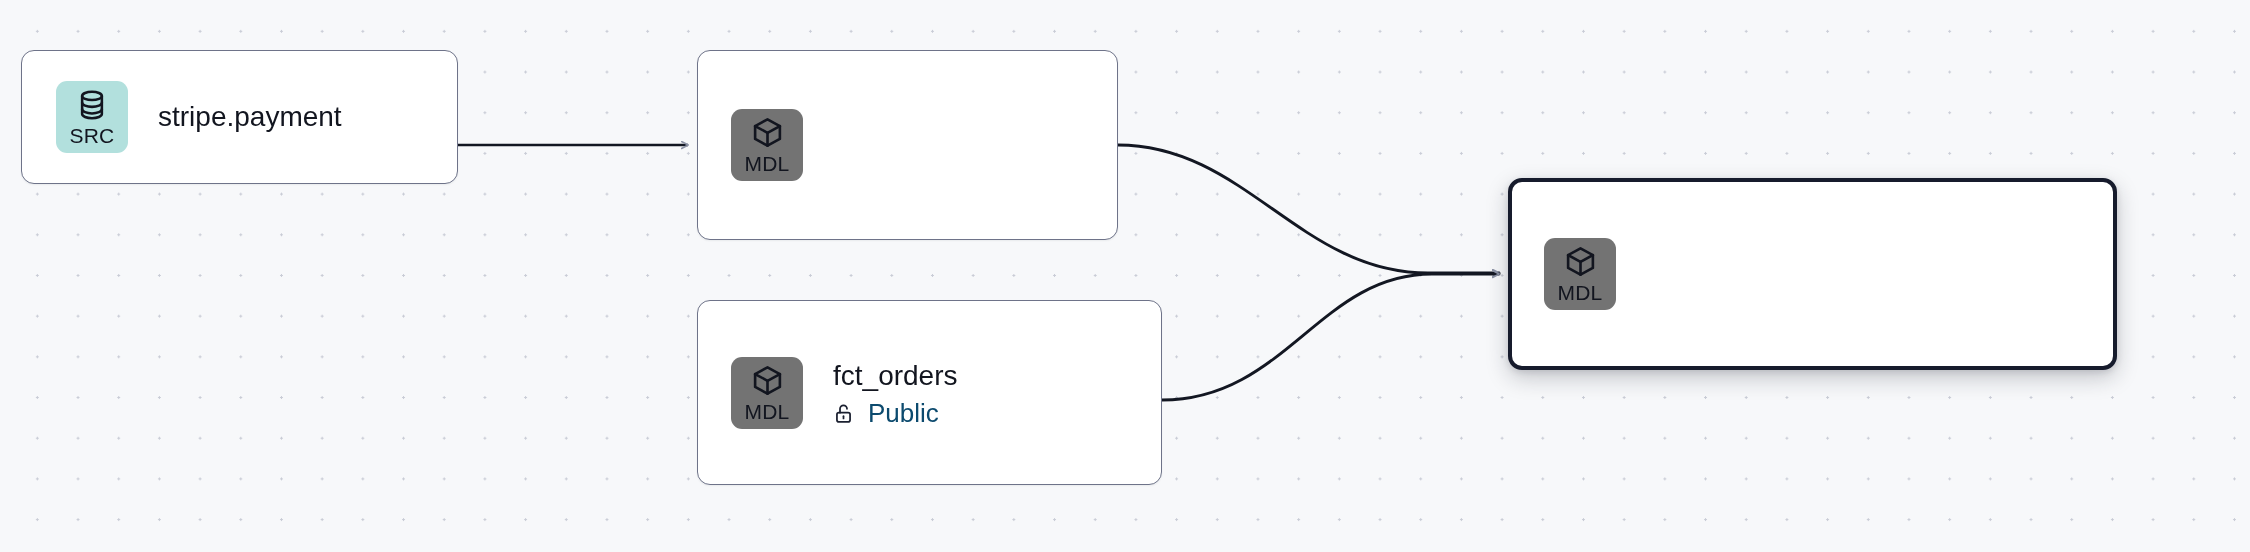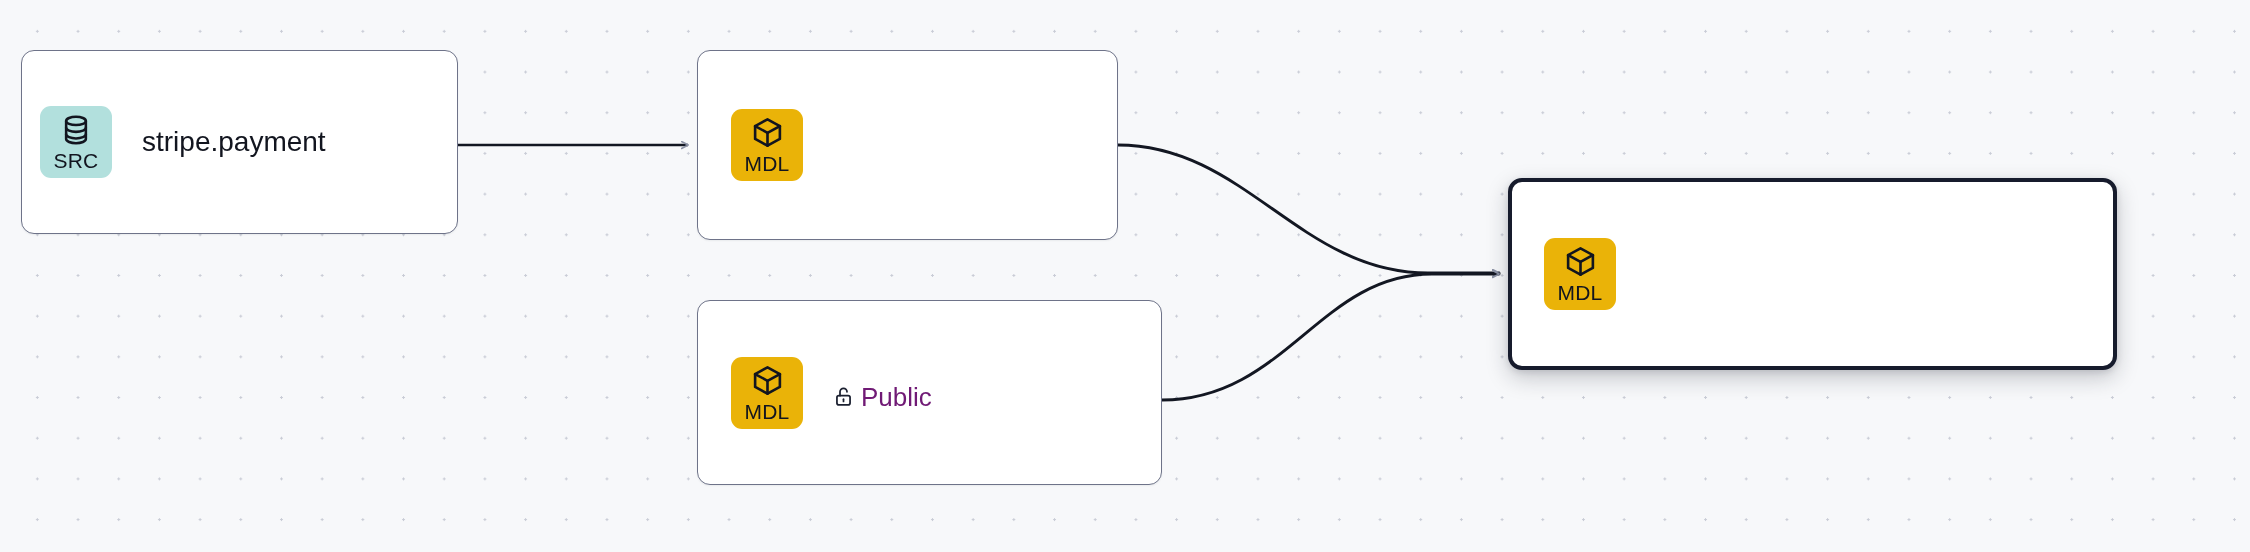--- a/index.html
+++ b/index.html
@@ -31,43 +31,43 @@
     border-radius:14px;
     box-shadow:0 8px 22px rgba(23,27,42,.22), 0 2px 6px rgba(23,27,42,.12);
   }
 
   .badge{
     width:72px;height:72px;border-radius:11px;
     display:flex;flex-direction:column;align-items:center;justify-content:center;
     flex:0 0 auto;
   }
   .badge.src{background:#b2e0dd;}
-  .badge.mdl{background:#eab308;}
+  .badge.mdl{background:#737373;}
   .badge svg{display:block;}
   .badge .badge-text{
     font-size:21px;line-height:1;letter-spacing:.2px;
     color:#12151f;margin-top:4px;font-weight:400;
   }
 
   .node-body{
     display:flex;flex-direction:column;justify-content:center;
     margin-left:30px;min-width:0;
   }
   .node-title{
     font-size:28px;line-height:1.18;color:#12151f;
     white-space:nowrap;font-weight:400;
   }
   .node-sub{
-    display:flex;align-items:center;gap:7px;
-    margin-top:8px;font-size:26px;color:#701a75;line-height:1;
+    display:flex;align-items:center;gap:14px;
+    margin-top:8px;font-size:26px;color:#0c4a6e;line-height:1;
   }
   .node-sub svg{display:block;flex:0 0 auto;}
 
   
-  #node-stripe-payment{left:21px;top:50px;width:437px;height:184px;padding-left:18px;}
+  #node-stripe-payment{left:21px;top:50px;width:437px;height:134px;padding-left:34px;}
   #node-stg-payments{left:697px;top:50px;width:421px;height:190px;padding-left:33px;}
   #node-fct-orders{left:697px;top:300px;width:465px;height:185px;padding-left:33px;}
   #node-agg-customer-payment-journey{left:1508px;top:178px;width:609px;height:192px;padding-left:32px;}
 </style>
 </head>
 <body>
 
 <div id="canvas">
 
   <svg id="edge-layer" viewBox="0 0 2250 552" xmlns="http://www.w3.org/2000/svg">
@@ -119,20 +119,21 @@
   <div class="node" id="node-fct-orders">
     <div class="badge mdl">
       <svg width="33" height="33" viewBox="0 0 24 24" fill="none" stroke="#12151f" stroke-width="1.9" stroke-linecap="round" stroke-linejoin="round">
         <path d="M12,2.4 L21,7.3 L21,16.7 L12,21.6 L3,16.7 L3,7.3 Z"></path>
         <path d="M3,7.3 L12,12.2 L21,7.3"></path>
         <path d="M12,12.2 L12,21.6"></path>
       </svg>
       <span class="badge-text">MDL</span>
     </div>
     <div class="node-body">
+      <span class="node-title">fct_orders</span>
       <span class="node-sub">
         <svg width="21" height="23" viewBox="0 0 24 24" fill="none" stroke="#1b2030" stroke-width="2" stroke-linecap="round" stroke-linejoin="round">
           <rect x="4.5" y="11" width="15" height="10.5" rx="2.2"></rect>
           <path d="M8,11 V6.6 A4,4 0 0 1 16,6.6"></path>
           <path d="M12,15 V17.6"></path>
         </svg>
         <span>Public</span>
       </span>
     </div>
   </div>

